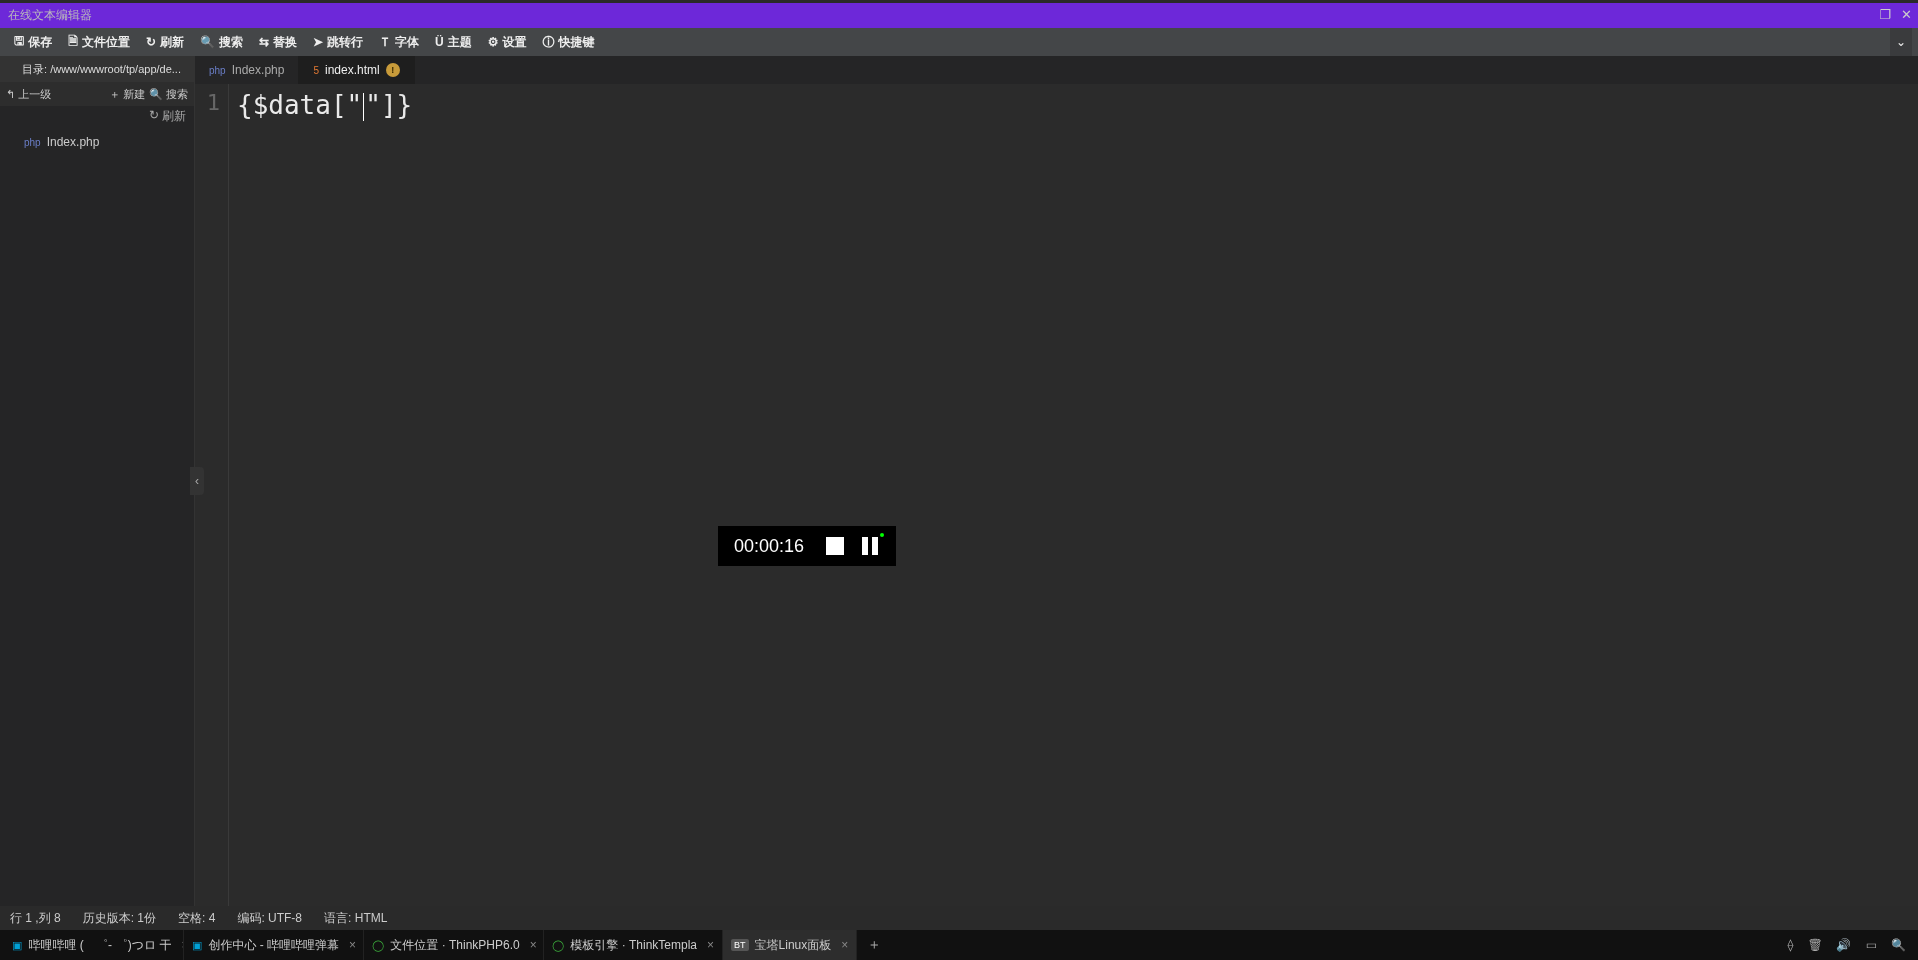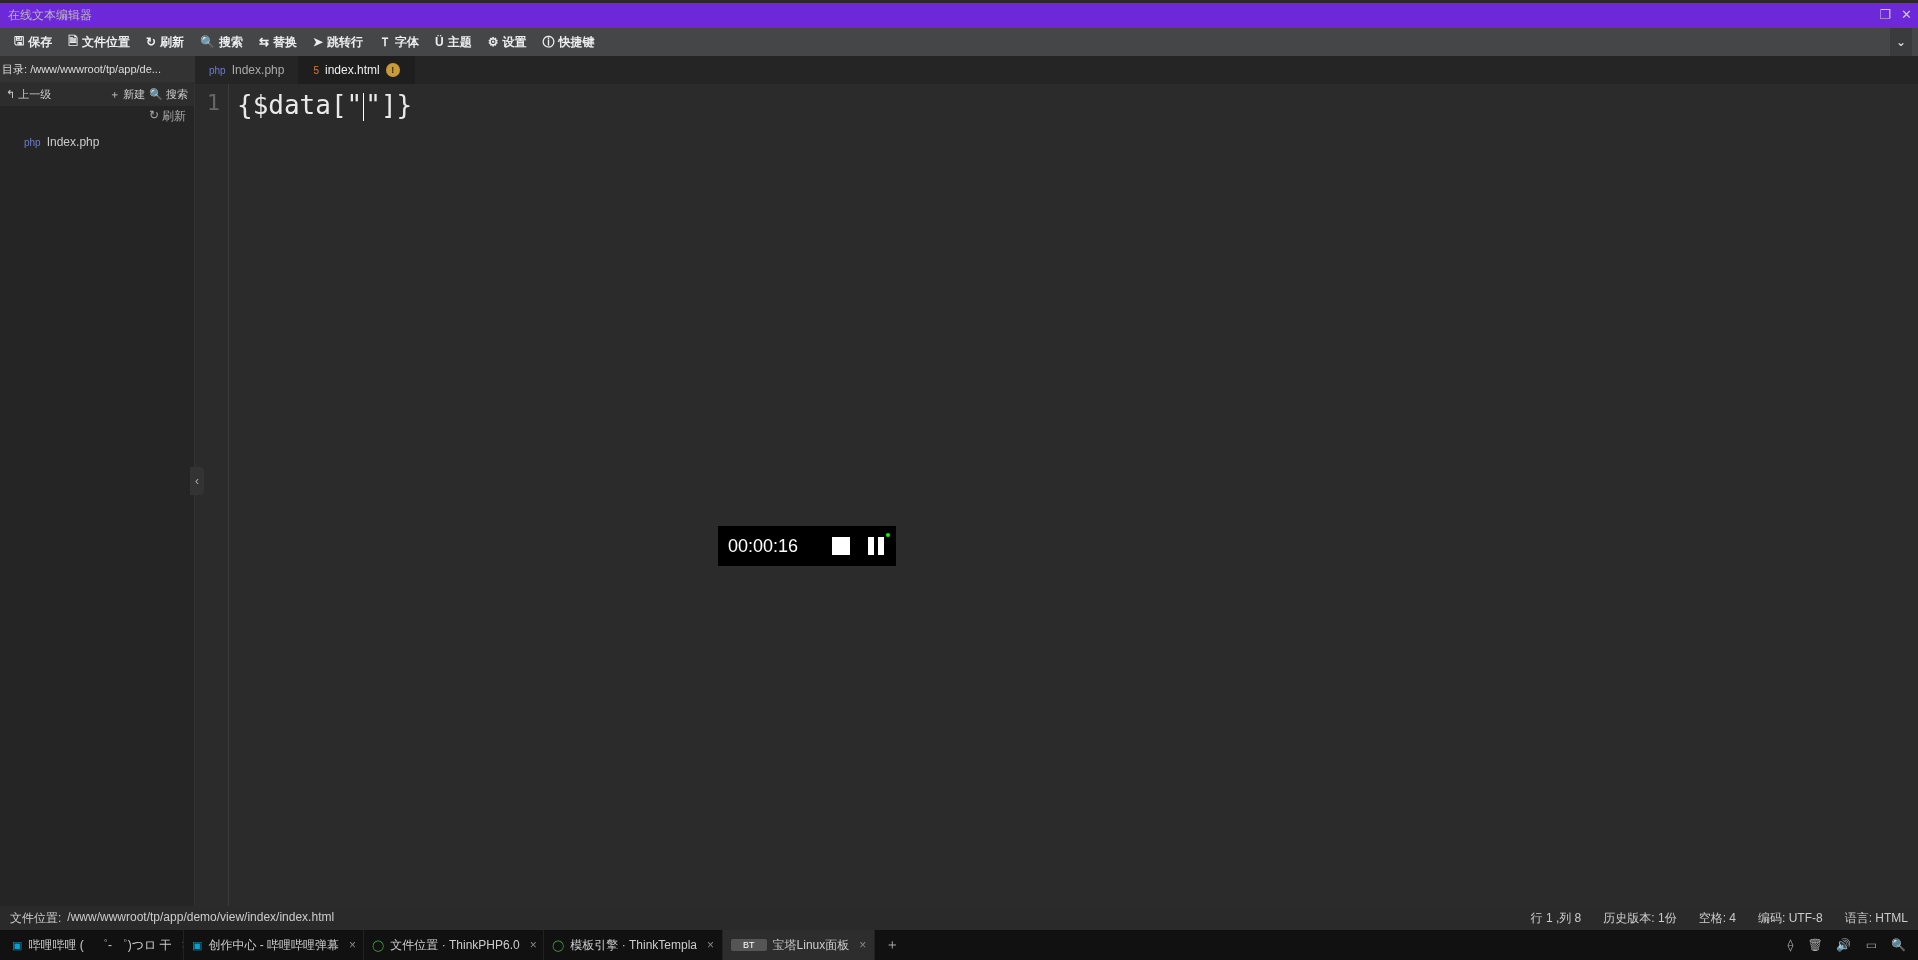--- a/index.html
+++ b/index.html
@@ -72,21 +72,21 @@
   background: #252526;
   display: flex;
   flex-direction: column;
   border-right: 1px solid #333;
 }
 .sidebar .dir-row {
   height: 26px;
   background: #333;
   display: flex;
   align-items: center;
-  padding: 0 2px;
+  padding: 0 22px;
   color: #ddd;
   font-size: 11px;
   white-space: nowrap;
   overflow: hidden;
 }
 .sidebar .action-row {
   height: 24px;
   background: #2d2d2d;
   display: flex;
   align-items: center;
@@ -210,21 +210,21 @@
 }
 .recorder-overlay {
   position: absolute;
   left: 718px;
   top: 470px;
   width: 178px;
   height: 40px;
   background: #000;
   display: flex;
   align-items: center;
-  padding: 0 10px;
+  padding: 0 16px;
   gap: 18px;
   z-index: 20;
 }
 .recorder-overlay .rec-time { color: #fff; font-size: 18px; flex: 1; }
 .recorder-overlay .rec-btn {
   width: 18px;
   height: 18px;
   cursor: pointer;
   position: relative;
 }
@@ -412,24 +412,20 @@
     <div class="rec-btn rec-stop"></div>
     <div class="rec-btn rec-pause">
       <span></span>
         <span></span>
       <div class="rec-dot"></div>
     </div>
   </div>
 </div>
 
 <div class="status-bar">
-  <div class="sb-left">
-    <span>文件位置:</span>
-    <span>/www/wwwroot/tp/app/demo/view/index/index.html</span>
-  </div>
   <span>行 1 ,列 8</span>
   <span>历史版本: 1份</span>
   <span>空格: 4</span>
   <span>编码: UTF-8</span>
   <span>语言: HTML</span>
 </div>
 
 <div class="taskbar">
   <div class="tb-tab">
     <span class="favicon" style="color:#00a1d6">▣</span>
@@ -445,21 +441,21 @@
     <span class="favicon" style="color:#3ba93b">◯</span>
     <span>文件位置 · ThinkPHP6.0</span>
     <span class="close">×</span>
   </div>
   <div class="tb-tab">
     <span class="favicon" style="color:#3ba93b">◯</span>
     <span>模板引擎 · ThinkTempla</span>
     <span class="close">×</span>
   </div>
   <div class="tb-tab active">
-    <span class="favicon" style="background:#555;color:#fff;padding:1px 12px;font-size:9px;border-radius:2px">BT</span>
+    <span class="favicon" style="background:#555;color:#fff;padding:1px 3px;font-size:9px;border-radius:2px">BT</span>
     <span>宝塔Linux面板</span>
     <span class="close">×</span>
   </div>
   <div class="tb-add">＋</div>
   <div class="tb-spacer"></div>
   <div class="sys-icons">
     <span>⟠</span>
     <span>🗑</span>
     <span>🔊</span>
     <span>▭</span>

